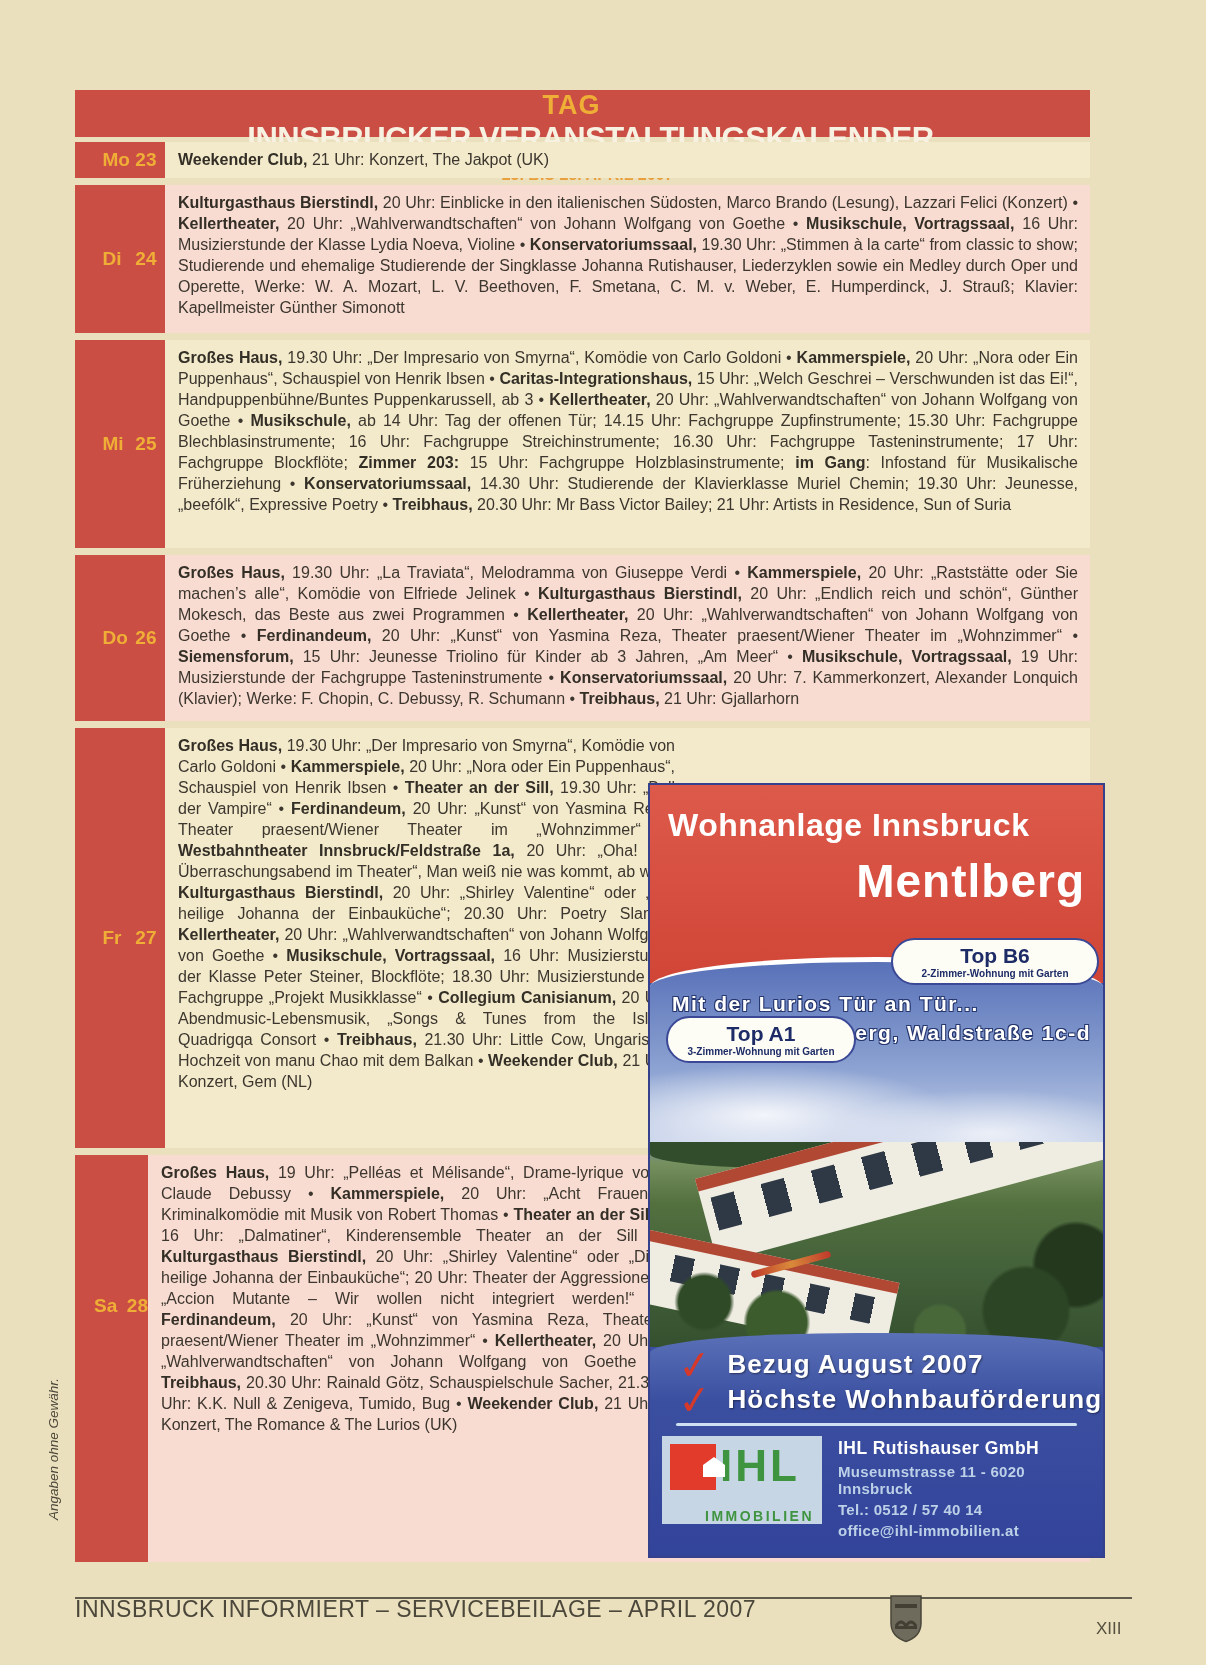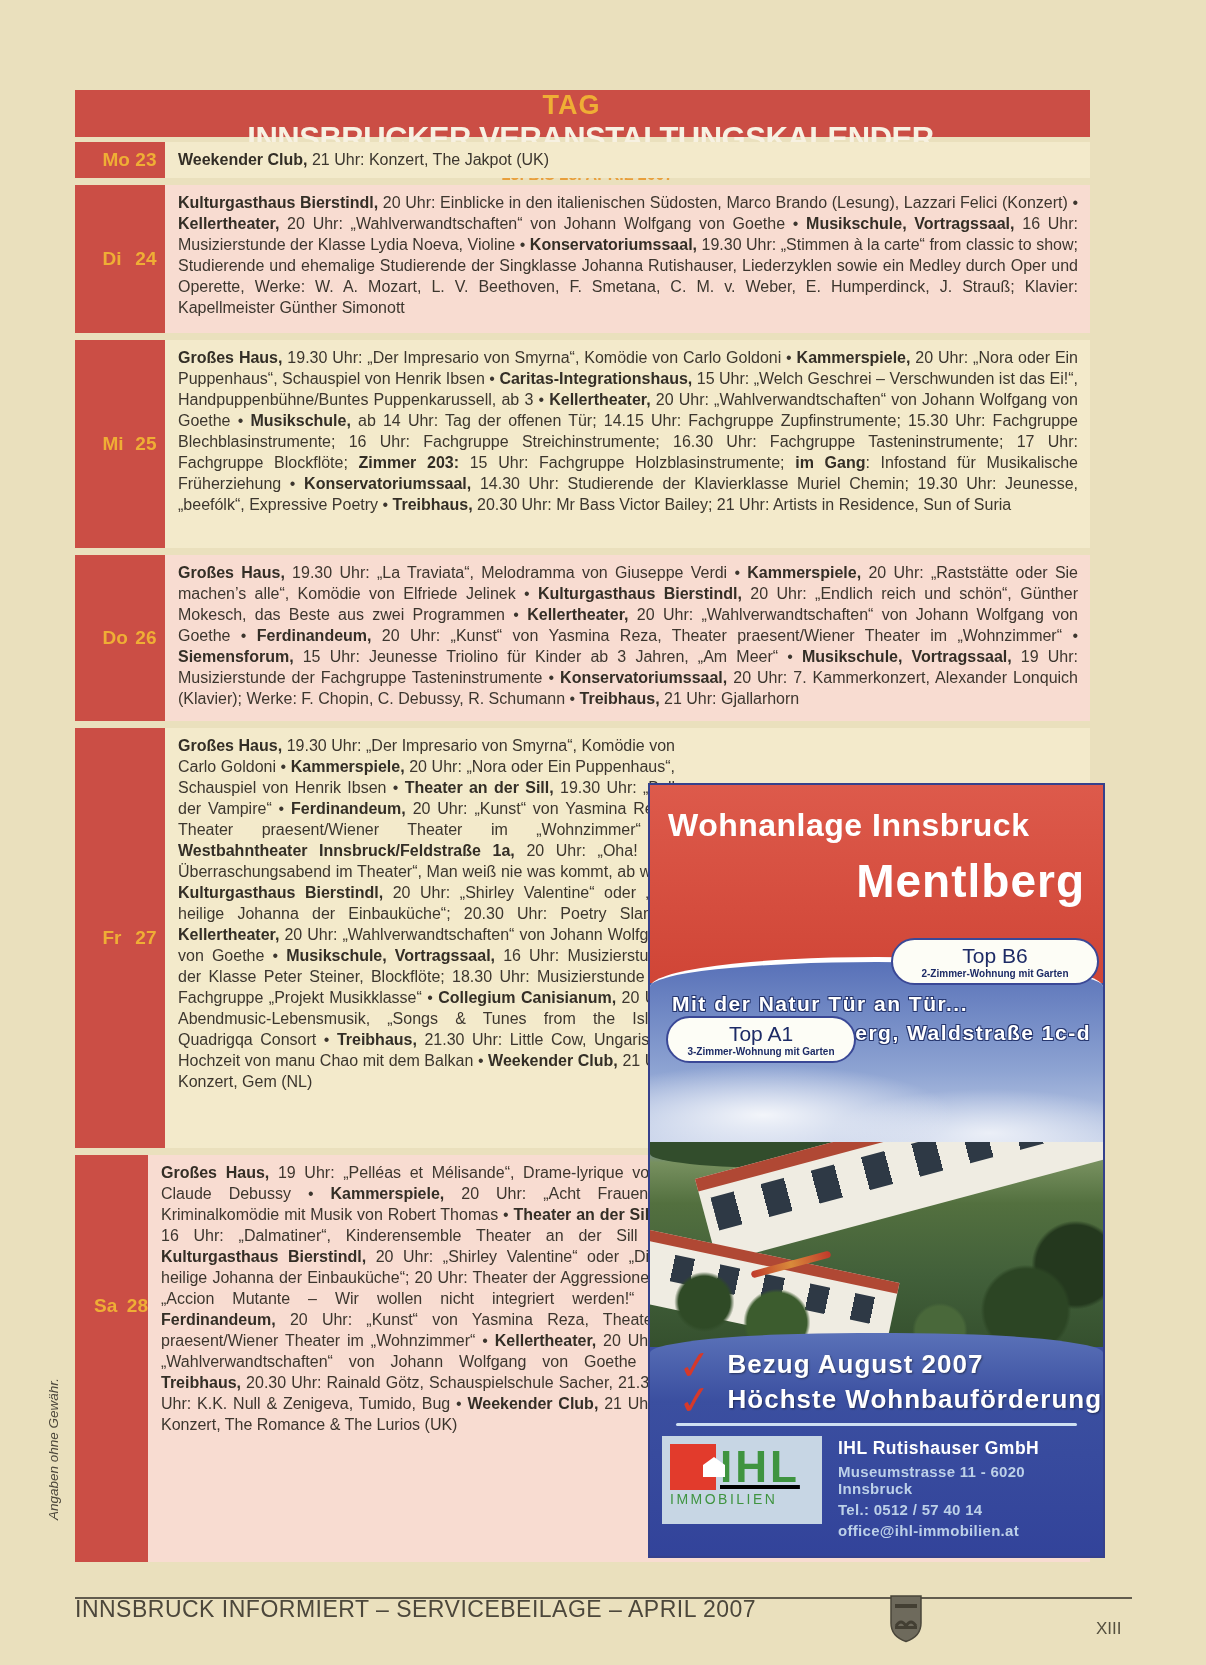--- a/index.html
+++ b/index.html
@@ -47,21 +47,21 @@
     background:
       radial-gradient(ellipse 60% 40% at 25% 85%, rgba(255,255,255,.85), rgba(255,255,255,0) 70%),
       radial-gradient(ellipse 50% 35% at 75% 95%, rgba(255,255,255,.7), rgba(255,255,255,0) 70%),
       linear-gradient(#5871b8,#8da3d2 60%,#c3cfe8);}
   .sky-t1{margin:30px 0 0 22px;color:#fff;font-size:21px;font-weight:700;letter-spacing:1.5px;
     text-shadow:1px 1px 0 #26366e,-1px -1px 0 #26366e,1px -1px 0 #26366e,-1px 1px 0 #26366e;}
   .sky-t2{text-align:right;margin:5px 12px 0 0;color:#fff;font-size:21px;font-weight:700;letter-spacing:1.5px;
     text-shadow:1px 1px 0 #26366e,-1px -1px 0 #26366e,1px -1px 0 #26366e,-1px 1px 0 #26366e;}
   .callout{position:absolute;background:#fdfdf6;border:2px solid #3a4896;border-radius:26px;
     text-align:center;color:#1d2b66;padding:4px 8px;box-sizing:border-box;}
-  .callout .c-title{font-size:21px;font-weight:400;}
+  .callout .c-title{font-size:21px;font-weight:700;}
   .callout .c-sub{font-size:10px;font-weight:700;white-space:nowrap;}
   .callout.b6{right:4px;top:-24px;width:208px;}
   .callout.a1{left:16px;top:54px;width:190px;}
   .ad-scene{height:205px;position:relative;overflow:hidden;
     background:linear-gradient(180deg,#6f87b5 0%,#77905f 10%,#53703f 30%,#42603a 65%,#35502e 100%);}
   .scene-hill{position:absolute;left:0;top:0;width:100%;height:26px;background:#324d2c;border-radius:0 0 50% 30%/0 0 20px 14px;}
   .bldg-a{position:absolute;left:10%;top:18%;width:96%;height:36%;background:#efece2;
     transform:rotate(-15deg);transform-origin:left top;border-top:13px solid #b04834;}
   .bldg-a .windows{margin:9px 10px 0;height:46%;background:repeating-linear-gradient(90deg,#2e3945 0 24px,rgba(0,0,0,0) 24px 52px);}
   .bldg-b{position:absolute;left:-8%;top:54%;width:62%;height:30%;background:#efece2;
@@ -78,26 +78,26 @@
   .ad-blue{height:227px;margin-top:-14px;position:relative;box-sizing:border-box;padding-top:16px;
     border-radius:46% 46% 0 0/20px 20px 0 0;
     background:linear-gradient(#5a71b8,#3b4fa0 30%,#32439a);}
   .check-row{display:flex;align-items:center;margin:0 0 4px 28px;}
   .check-mark{color:var(--check-red,#d6392a);font-size:40px;font-weight:700;line-height:30px;
     margin-right:16px;transform:rotate(-6deg);}
   .check-text{color:#fff;font-size:26px;font-weight:700;letter-spacing:1px;text-shadow:1px 1px 2px rgba(0,0,0,.45);}
   .ad-divider{height:3px;background:#cfe0f2;margin:8px 26px 10px 26px;border-radius:2px;}
   .contact-row{display:flex;margin:2px 10px 0 12px;}
   .logo-box{background:#c7d6e4;width:160px;height:88px;padding:8px 8px 2px;box-sizing:border-box;flex:0 0 auto;}
-  .logo-top{display:flex;align-items:center;text-decoration:underline;}
+  .logo-top{display:flex;align-items:flex-start;}
   .logo-sq{width:46px;height:46px;background:var(--ihl-red,#e23b2c);position:relative;display:inline-block;flex:0 0 auto;}
   .logo-house{position:absolute;right:-9px;top:13px;width:22px;height:20px;background:#fff;
     clip-path:polygon(50% 0,100% 40%,100% 100%,0 100%,0 40%);}
   .logo-ihl{color:var(--ihl-green,#3f9440);font-size:44px;font-weight:700;letter-spacing:3px;margin-left:4px;line-height:44px;}
-  .logo-sub{color:var(--ihl-green,#3f9440);font-size:14px;font-weight:400;letter-spacing:2.5px;margin-top:1px;text-align:left;}
+  .logo-sub{color:var(--ihl-green,#3f9440);font-size:14px;font-weight:700;letter-spacing:2.5px;margin-top:18px;text-align:right;}
   .contact{margin-left:16px;padding-top:2px;}
   .c-name{color:#fff;font-weight:700;font-size:17.5px;letter-spacing:.5px;}
   .c-line{color:#bcd0e8;font-size:15px;font-weight:600;margin-top:4px;letter-spacing:.3px;}
 
   
   .footer-line{position:absolute;left:75px;top:1597px;width:1057px;height:2px;background:#625c4e;}
   .footer-text{position:absolute;left:75px;top:1596px;font-size:23px;color:#4c473b;letter-spacing:.5px;}
   .shield{position:absolute;left:888px;top:1594px;}
   .page-number{position:absolute;left:1096px;top:1619px;font-size:17px;color:#55503f;}
   .margin-note{position:absolute;left:46px;top:1360px;height:160px;writing-mode:vertical-rl;
@@ -182,21 +182,21 @@
         </div>
       </div>
     </div>
 
   <div class="ad">
     <div class="ad-red">
       <div class="ad-line1">Wohnanlage Innsbruck</div>
       <div class="ad-line2">Mentlberg</div>
     </div>
     <div class="ad-sky">
-      <div class="sky-t1">Mit der Natur Tür an Tür...</div>
+      <div class="sky-t1">Mit der Lurios Tür an Tür...</div>
       <div class="sky-t2">...Mentlberg, Waldstraße 1c-d</div>
       <div class="callout b6">
         <div class="c-title">Top B6</div>
         <div class="c-sub">2-Zimmer-Wohnung mit Garten</div>
       </div>
       <div class="callout a1">
         <div class="c-title">Top A1</div>
         <div class="c-sub">3-Zimmer-Wohnung mit Garten</div>
       </div>
     </div>

